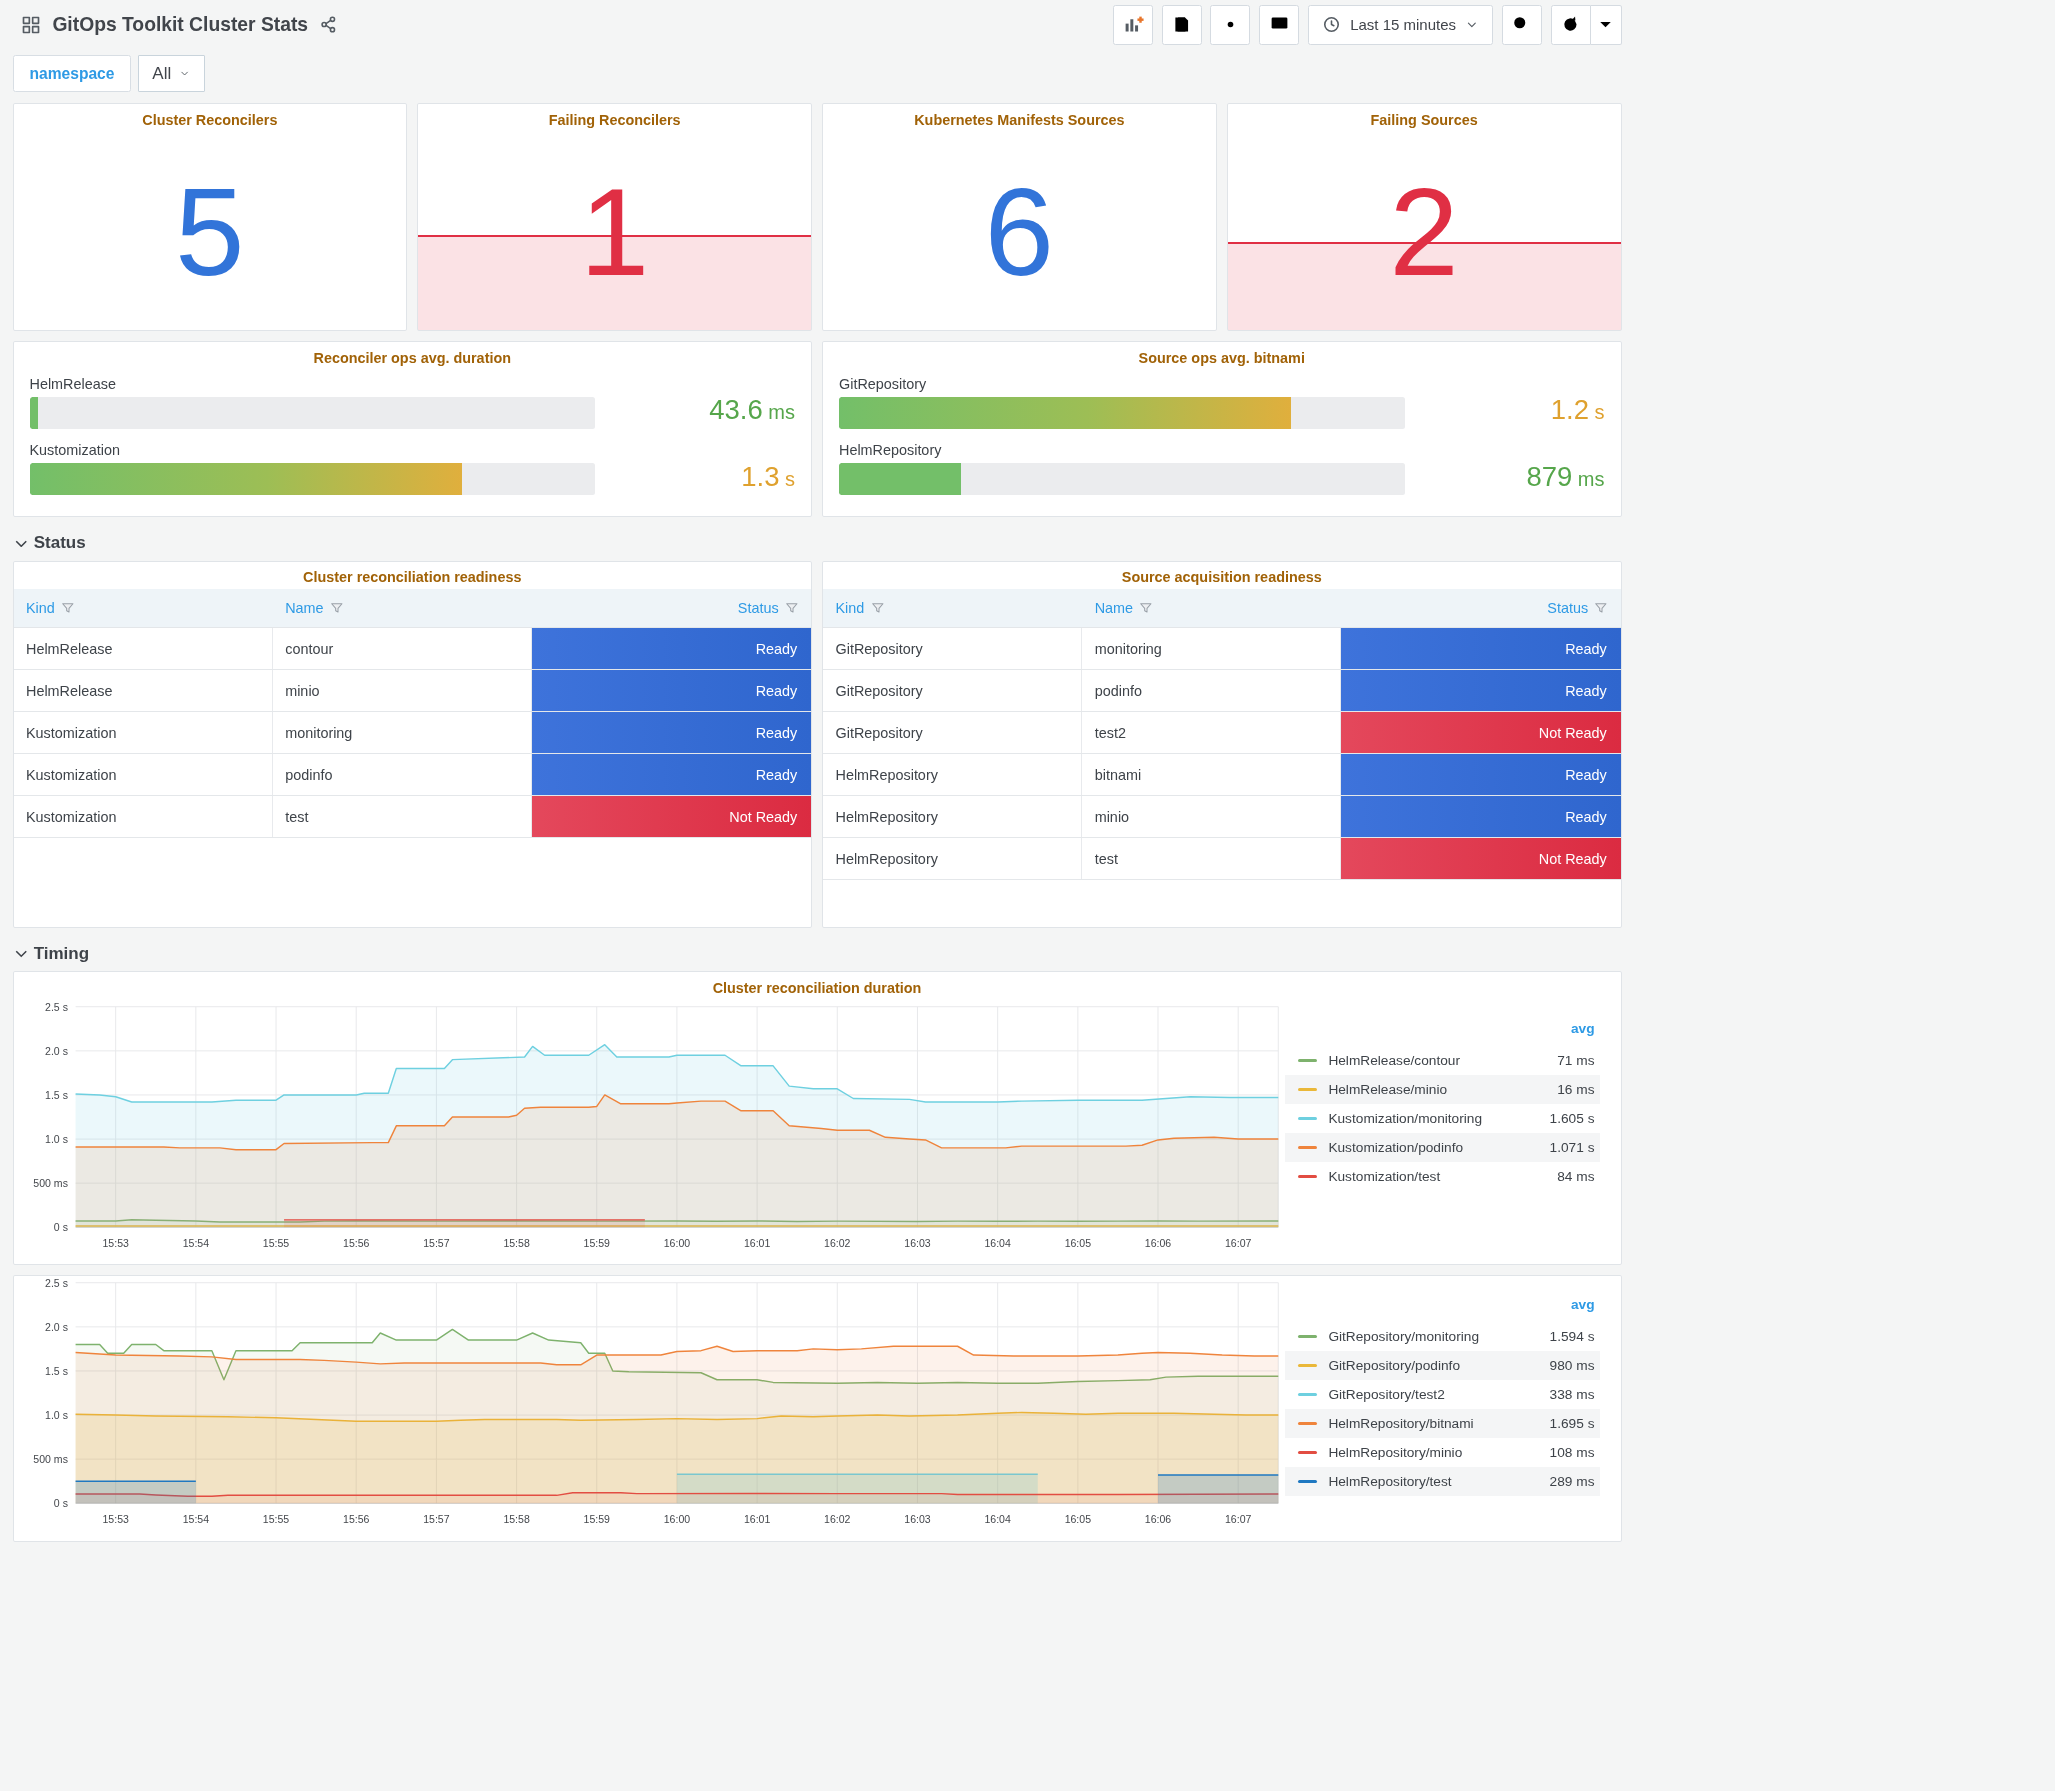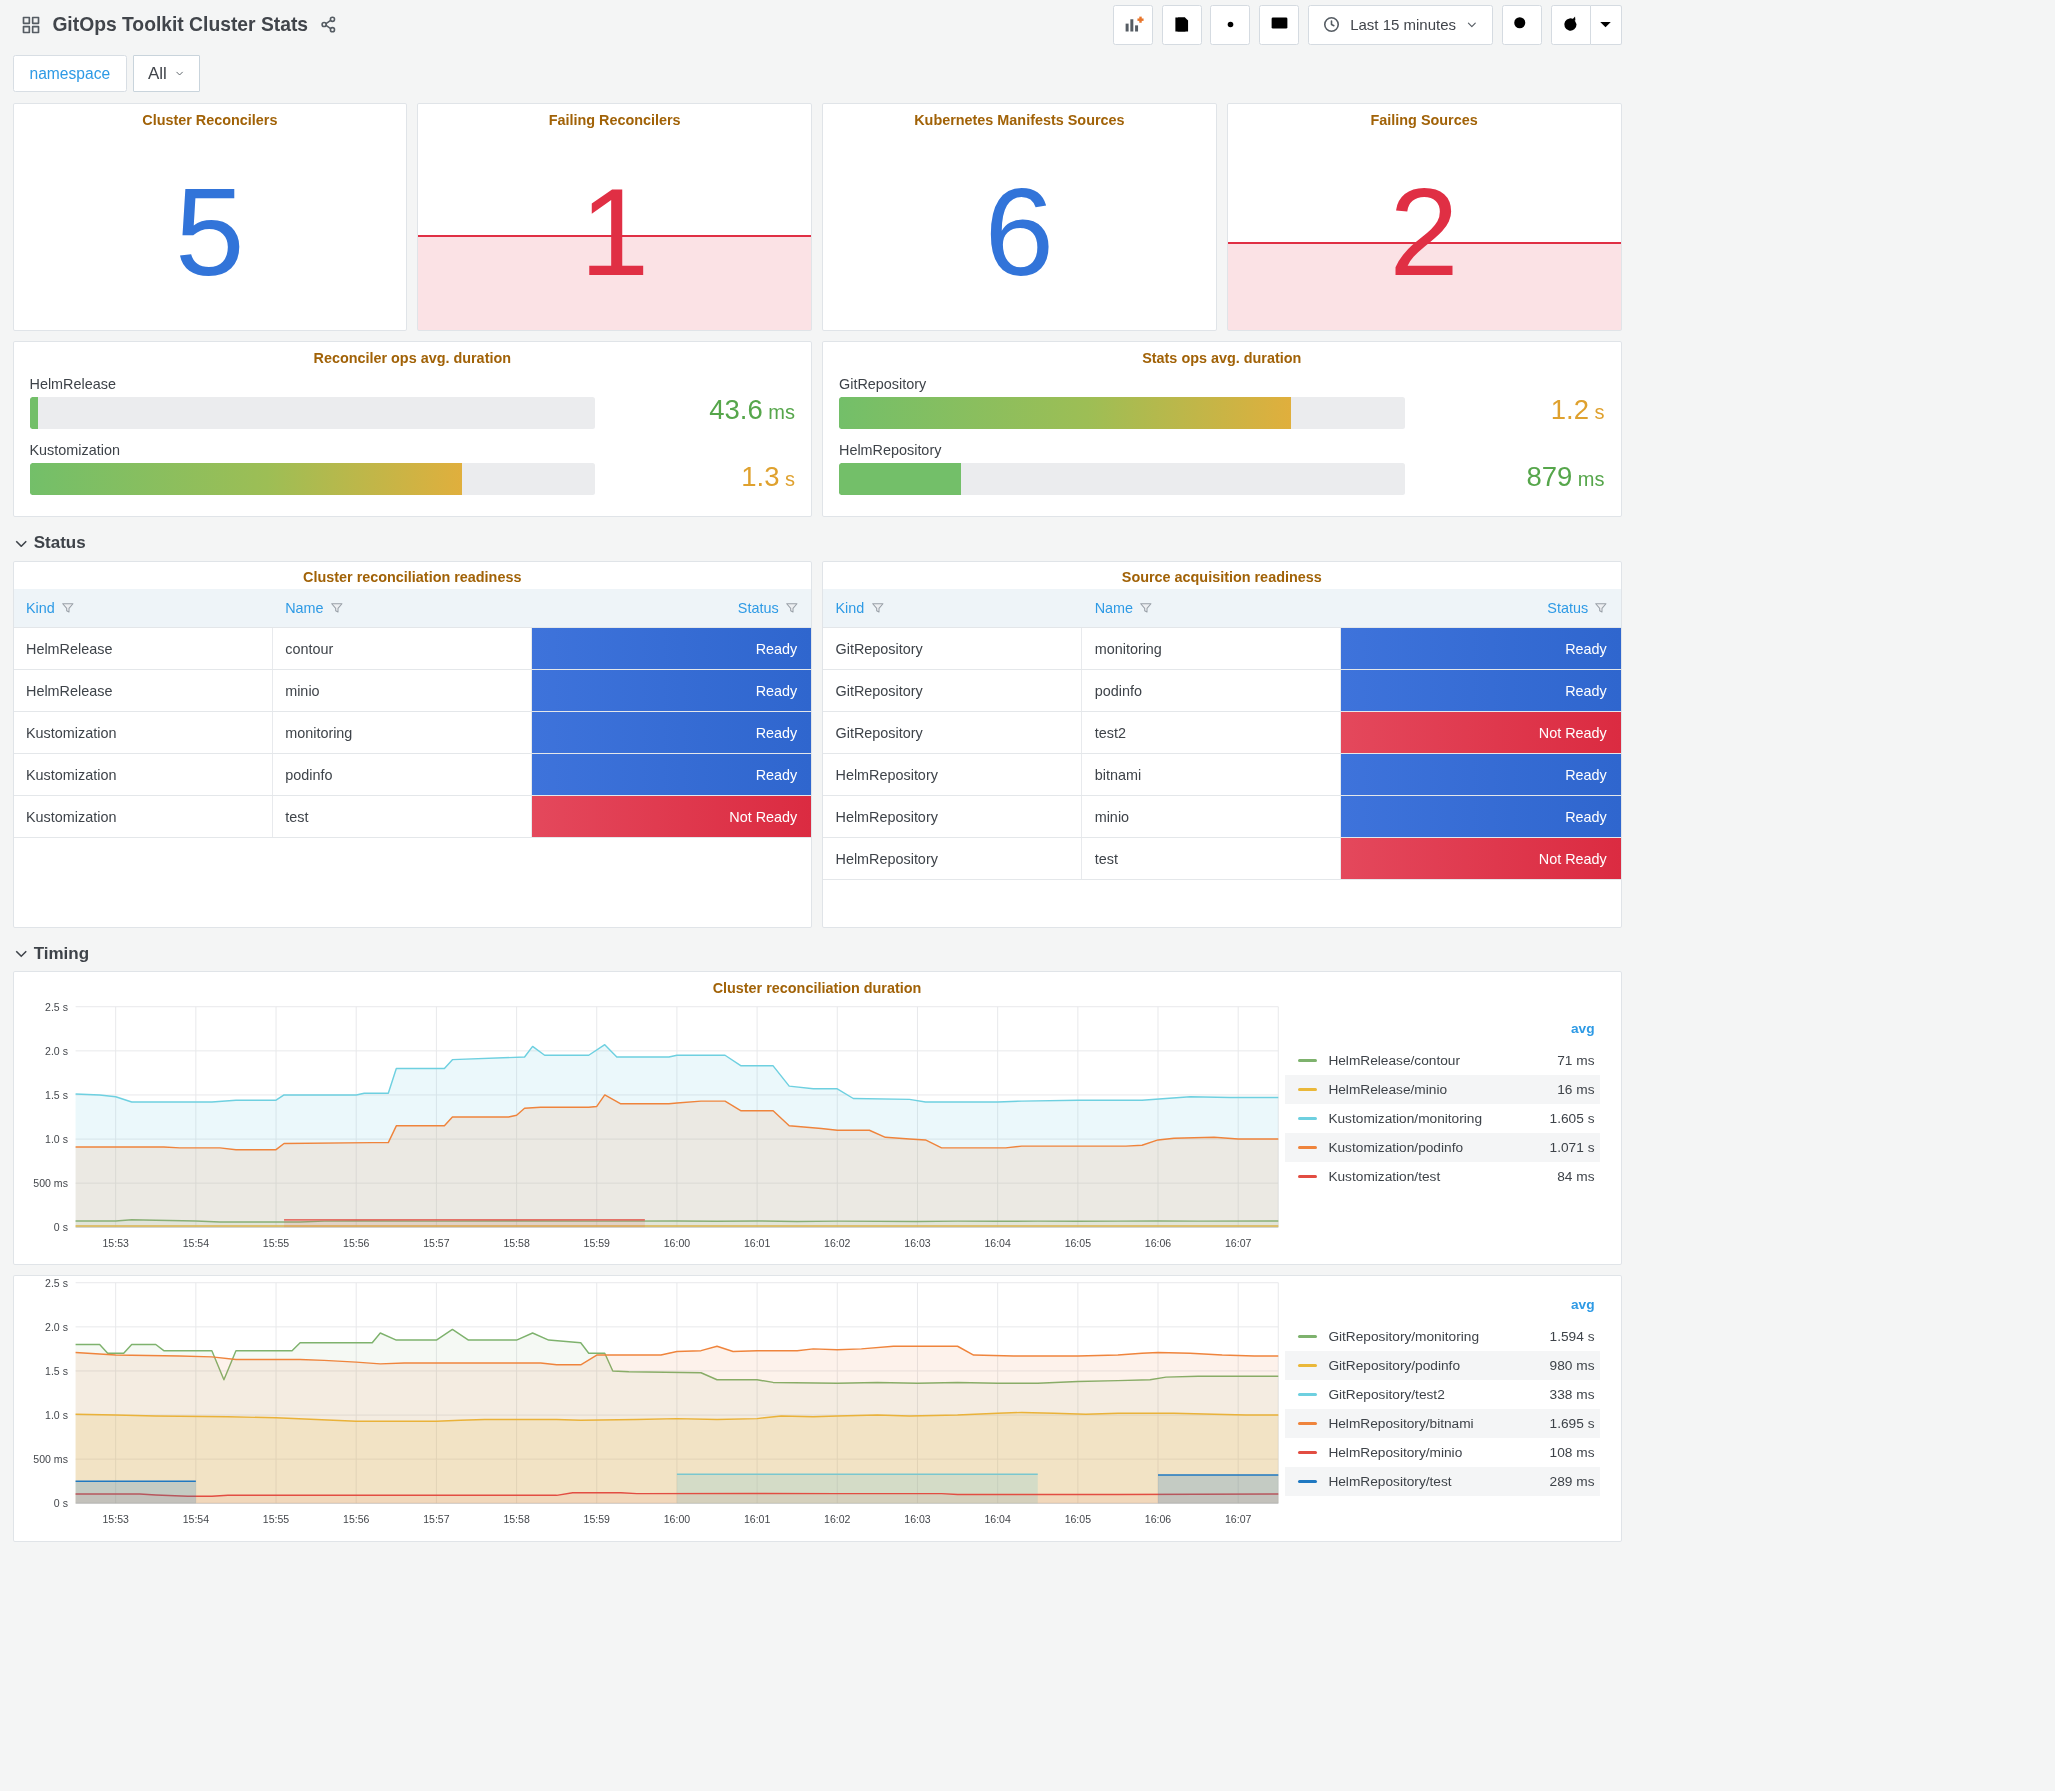--- a/index.html
+++ b/index.html
@@ -18,21 +18,21 @@
   .tb-btn svg { width:21px; height:21px; }
   .timepick { height:40px; background:#fff; border:0.6px solid #D5DBE1; border-radius:2.5px;
               display:flex; align-items:center; gap:8.7px; padding:0 13.7px; font-size:15px; color:#41454B; }
   .tb-group { display:flex; }
   .tb-group .tb-btn:first-child { border-radius:2.5px 0 0 2.5px; }
   .tb-group .tb-btn:last-child { border-radius:0 2.5px 2.5px 0; border-left:none; width:31px; }
 
   
   .filters { display:flex; gap:6.2px; margin:6.2px 0 11.2px 0; }
   .var-label { height:37px; display:flex; align-items:center; padding:0 16px; background:#fff;
-               border:0.6px solid #D8DEE4; border-radius:2.5px; color:#2E9AE5; font-weight:400; font-size:15.6px; }
+               border:0.6px solid #D8DEE4; border-radius:2.5px; color:#2E9AE5; font-weight:700; font-size:15.6px; }
   .var-value { height:37px; display:flex; align-items:center; gap:7.5px; padding:0 13.7px; background:#fff;
                border:0.6px solid #C9D4DC; border-radius:1px; font-size:17px; color:#41454B; }
 
   .panel { background:#fff; border:0.6px solid #E0E4E8; border-radius:1.9px; position:relative; overflow:hidden; }
   .panel-title { text-align:center; font-size:14.4px; font-weight:600; color:#a16207; padding:7.5px 0 3.7px 0; }
 
   
   .stats { display:grid; grid-template-columns:repeat(4,1fr); gap:10px; height:228px; }
   .stat-value { position:absolute; left:0; right:0; top:56%; transform:translateY(-50%);
                 text-align:center; font-size:125px; font-weight:500; line-height:1; z-index:2; }
@@ -231,21 +231,21 @@
               <div class="g-label">Kustomization</div>
               <div class="g-track">
                 <div class="g-fill" style="width: 76.5%; background: linear-gradient(90deg, rgb(115, 191, 105) 0%, rgb(157, 190, 85) 55%, rgb(224, 175, 61) 100%);"></div>
               </div>
             </div>
             <div class="g-val" style="color: rgb(223, 161, 46);"><span>1.3</span><span class="unit"> s</span></div>
           </div>
         </div>
       </div>
       <div class="panel">
-        <div class="panel-title">Stats ops avg. duration</div>
+        <div class="panel-title">Source ops avg. bitnami</div>
         <div class="gauge-body">
           <div class="g-row">
             <div class="g-main">
               <div class="g-label">GitRepository</div>
               <div class="g-track">
                 <div class="g-fill" style="width: 80%; background: linear-gradient(90deg, rgb(115, 191, 105) 0%, rgb(157, 190, 85) 55%, rgb(224, 175, 61) 100%);"></div>
               </div>
             </div>
             <div class="g-val" style="color: rgb(223, 161, 46);"><span>1.2</span><span class="unit"> s</span></div>
           </div>

